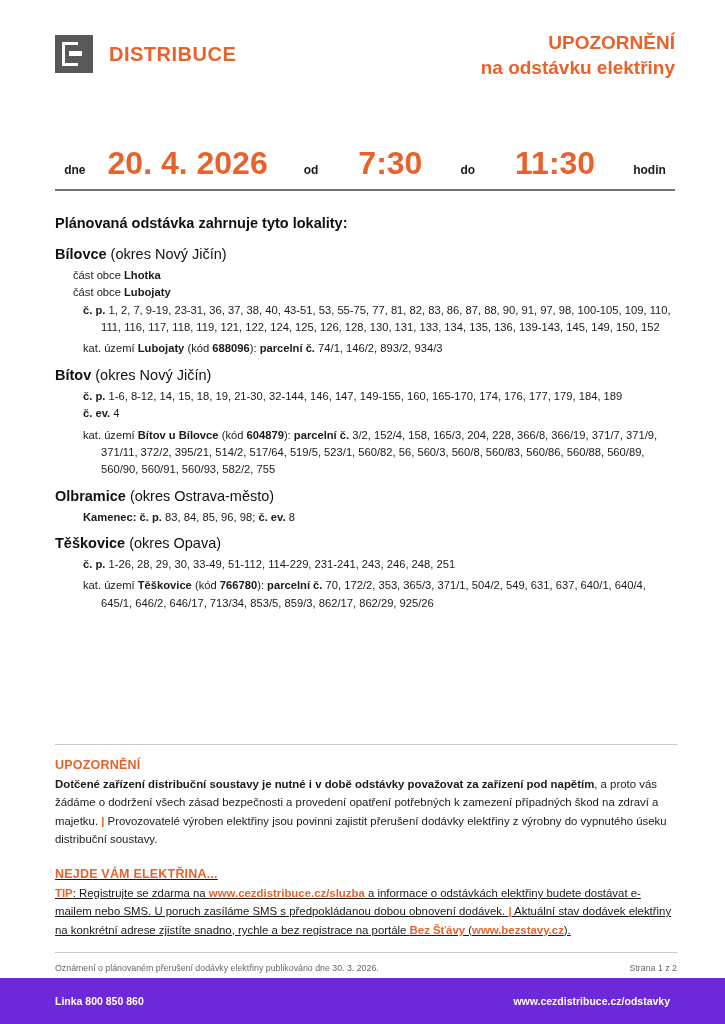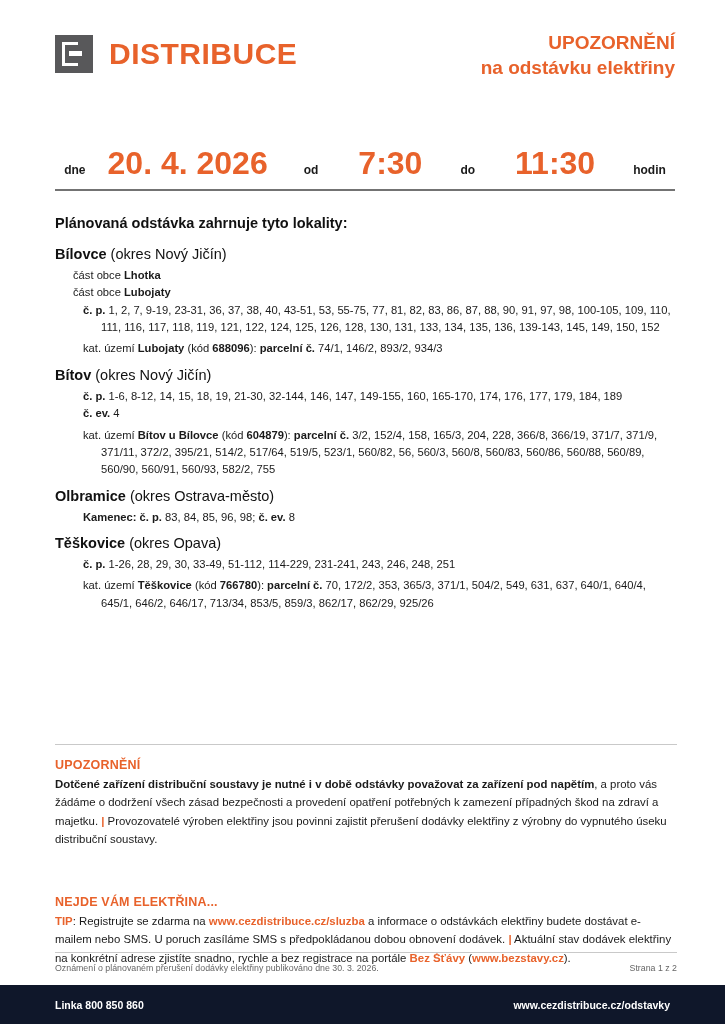--- a/index.html
+++ b/index.html
@@ -64,21 +64,21 @@
   .logo-mark .bar {
     position: absolute;
     left: 14px;
     top: 16px;
     width: 13px;
     height: 5px;
     background: #ffffff;
   }
   .brand-word {
     margin-left: 16px;
-    font-size: 30px;
+    font-size: 20px;
     font-weight: bold;
     letter-spacing: 0.5px;
     color: #e8622b;
     line-height: 1;
   }
   .header-right {
     position: absolute;
     right: 0;
     top: 0;
     text-align: right;
@@ -204,22 +204,22 @@
     display: flex;
     justify-content: space-between;
     font-size: 8.8px;
     color: #666;
   }
   .footbar {
     position: absolute;
     left: 0;
     right: 0;
     bottom: 0;
-    height: 39px;
-    background: #0f172a;
+    height: 46px;
+    background: #6d28d9;
     display: flex;
     align-items: center;
     justify-content: space-between;
     padding: 0 55px 0 55px;
     box-sizing: border-box;
   }
   .footbar div {
     color: #ffffff;
     font-size: 10.5px;
     font-weight: bold;
@@ -289,21 +289,21 @@
     </div>
 
   <div class="rule" style="top:744px;"></div>
   <div class="notice" style="top:758px;">
     <div class="notice-title">UPOZORNĚNÍ</div>
     <div class="notice-body">
       <b>Dotčené zařízení distribuční soustavy je nutné i v době odstávky považovat za zařízení pod napětím</b><span>, a proto vás žádáme o dodržení všech zásad bezpečnosti a provedení opatření potřebných k zamezení případných škod na zdraví a majetku. </span><span class="sep">|</span><span> Provozovatelé výroben elektřiny jsou povinni zajistit přerušení dodávky elektřiny z výrobny do vypnutého úseku distribuční soustavy.</span>
     </div>
   </div>
 
-  <div class="notice" style="top:895px;">
+  <div class="notice" style="top:867px;text-decoration:underline;">
     <div class="notice-title">NEJDE VÁM ELEKTŘINA...</div>
     <div class="notice-body">
       <span class="tip">TIP</span><span>: Registrujte se zdarma na </span><span class="lnk">www.cezdistribuce.cz/sluzba</span><span> a informace o odstávkách elektřiny budete dostávat e-mailem nebo SMS. U poruch zasíláme SMS s předpokládanou dobou obnovení dodávek. </span><span class="sep">|</span><span> Aktuální stav dodávek elektřiny na konkrétní adrese zjistíte snadno, rychle a bez registrace na portále </span><span class="lnk">Bez Šťávy</span><span> (</span><span class="lnk">www.bezstavy.cz</span><span>).</span>
     </div>
   </div>
 
   <div class="rule" style="top:952px;"></div>
   <div class="footline">
     <span>Oznámení o plánovaném přerušení dodávky elektřiny publikováno dne 30. 3. 2026.</span>
     <span>Strana 1 z 2</span>

